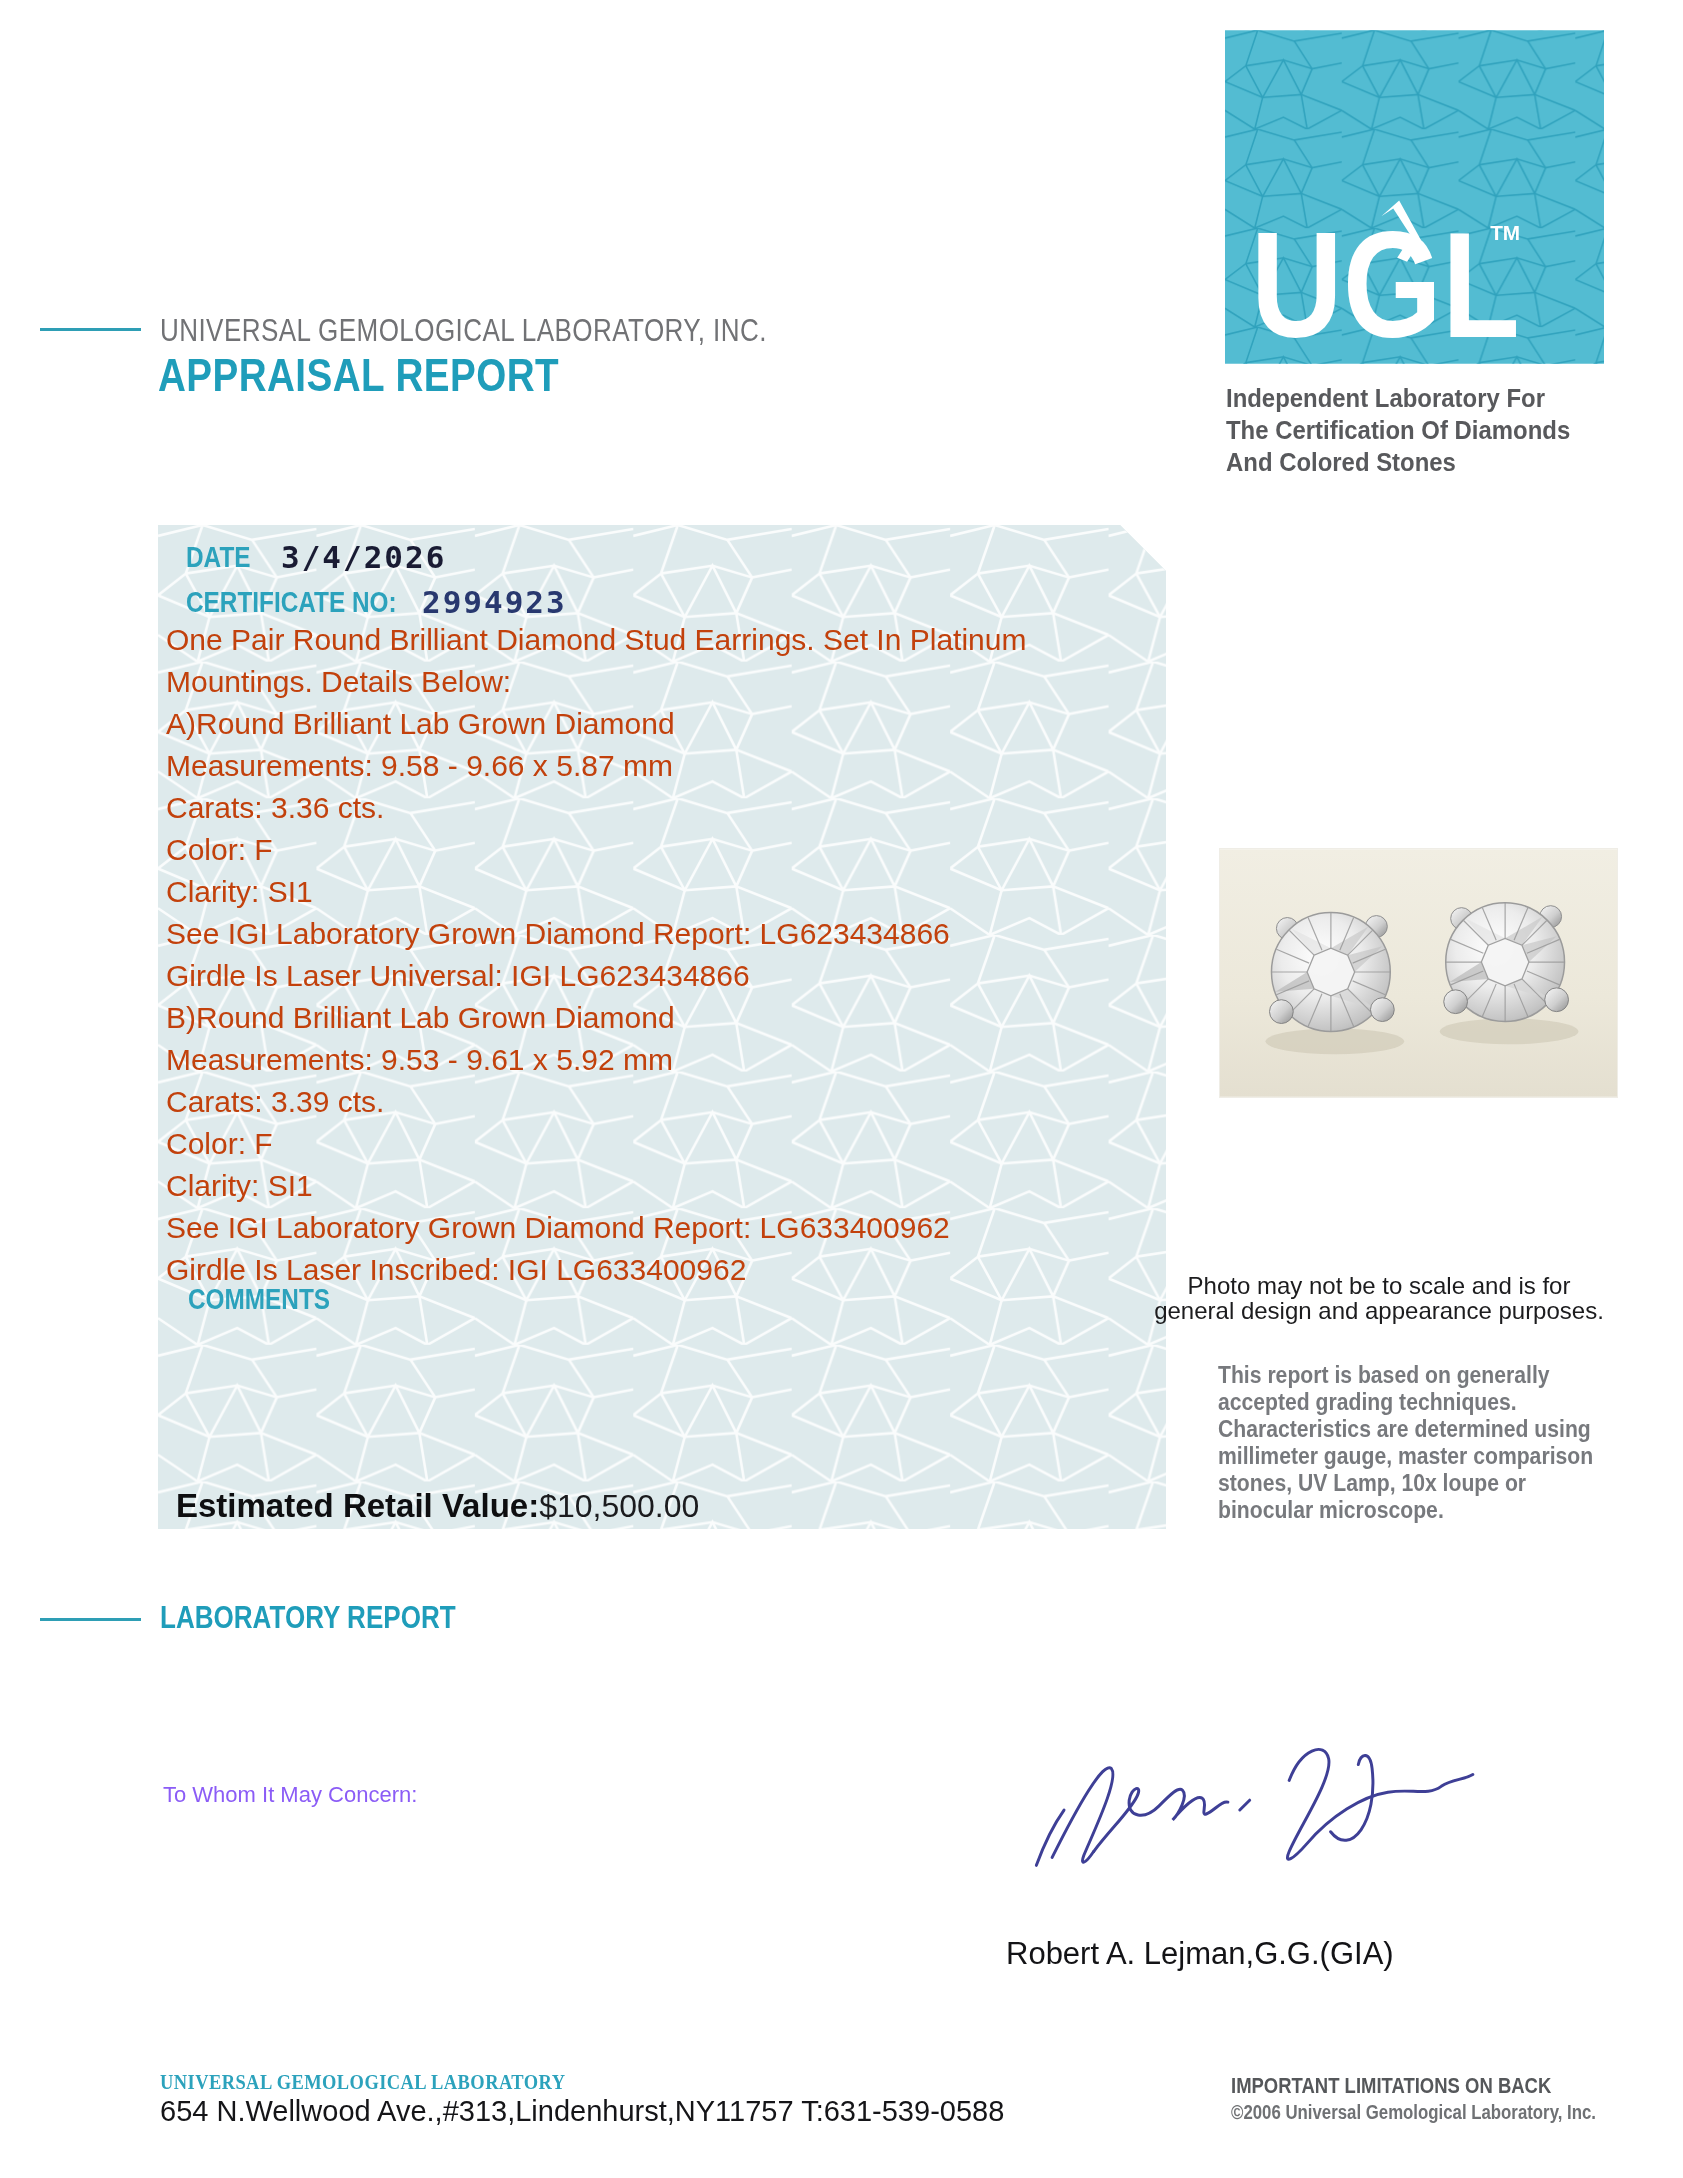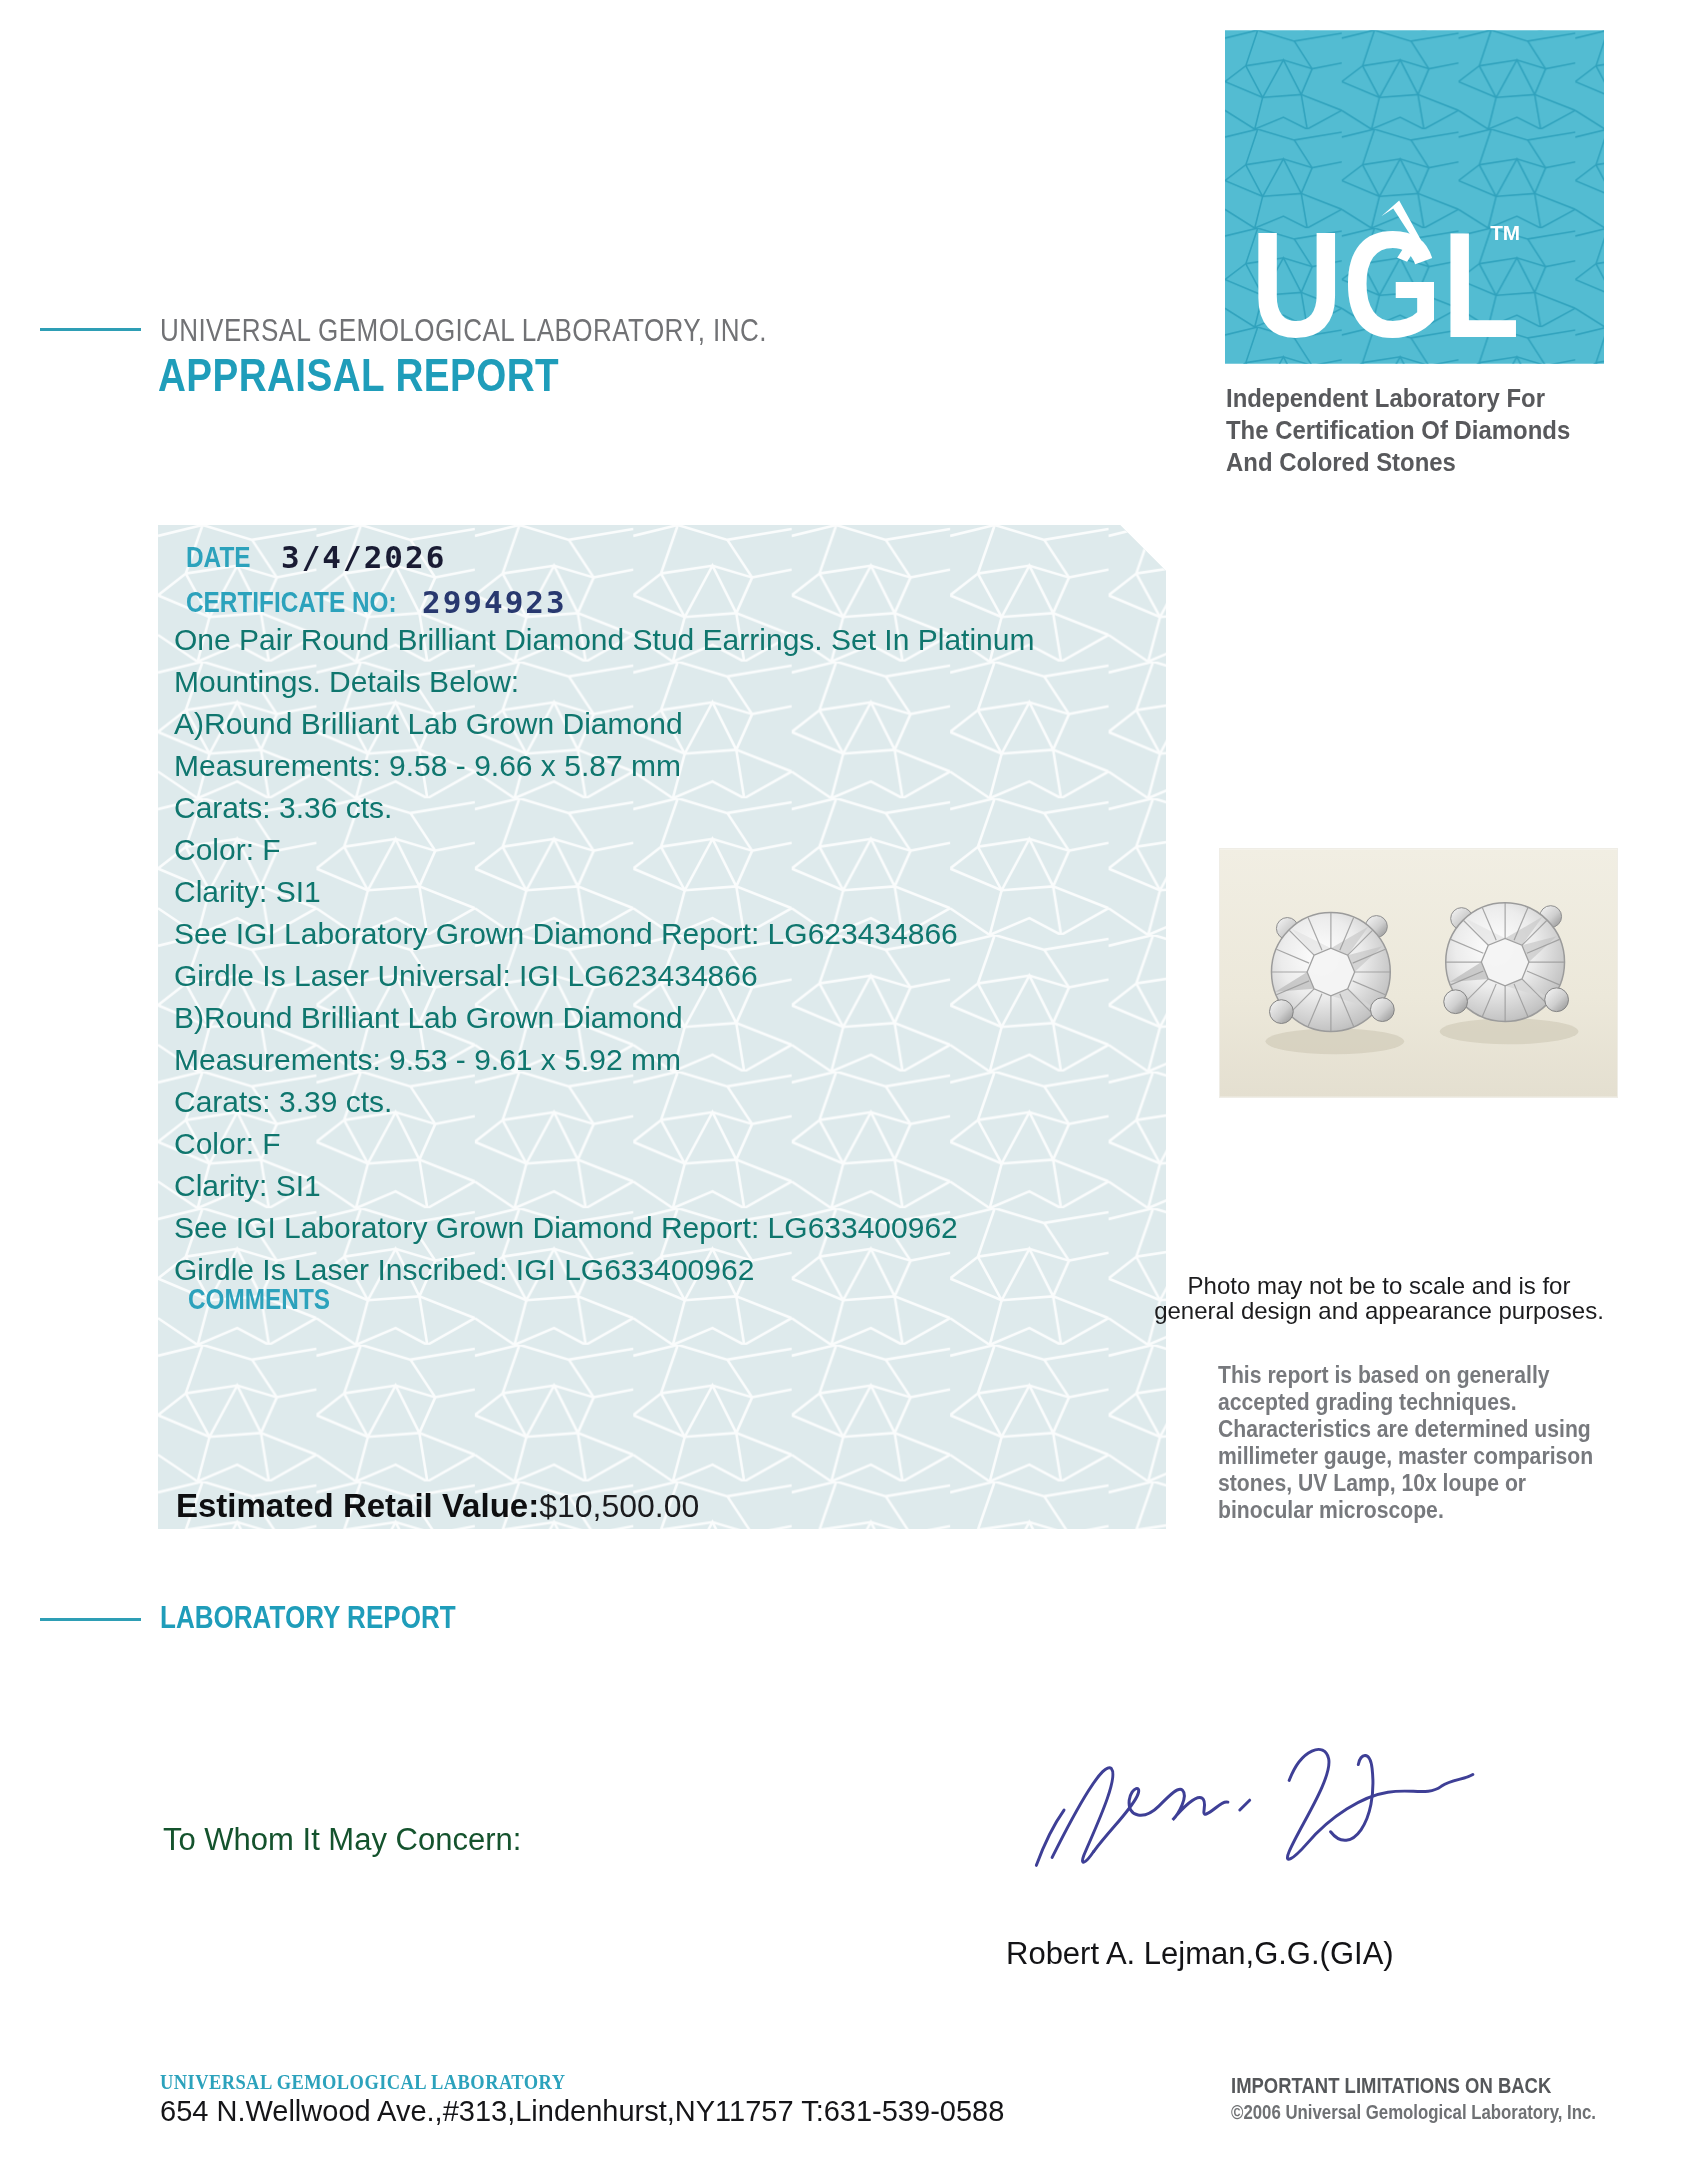--- a/index.html
+++ b/index.html
@@ -25,36 +25,36 @@
     left:158px;top:525px;width:1008px;height:1004px;background:#DEEAEC;
     clip-path:polygon(0 0, calc(100% - 46px) 0, 100% 46px, 100% 100%, 0 100%);
   }
   .cert-box > svg.mesh{position:absolute;left:0;top:0;width:100%;height:100%;}
   .box-label{font-weight:bold;color:#2CA2BC;font-size:29px;}
   .row-date{left:28px;top:16px;height:38px;width:495px;}
   .row-cert{left:28px;top:61px;height:38px;width:594px;}
   .mono-val{font-family:"DejaVu Sans Mono", monospace;font-weight:bold;letter-spacing:2px;}
   .date-val{position:absolute;left:95px;top:-2px;font-size:31px;color:#191B33;}
   .cert-val{position:absolute;left:236px;top:-2px;font-size:31px;color:#28386F;}
-  .desc-block{left:8px;top:94px;width:990px;font-size:30px;line-height:42px;color:#0f766e;margin-left:8px;}
+  .desc-block{left:8px;top:94px;width:990px;font-size:30px;line-height:42px;color:#c2410c;}
   .comments-label{left:30px;top:758px;}
   .comments-text{left:14px;top:798px;font-size:30px;line-height:42px;}
   .comments-line{white-space:pre;}
   .estimated-row{left:18px;top:962px;font-size:33px;}
   .est-label{font-weight:bold;color:#0e0e10;}
   .est-amount{font-weight:normal;color:#1b1b1e;font-size:32px;}
 
   
   .photo{left:1220px;top:849px;width:397px;height:248px;box-shadow:0 0 0 1px #efede6;}
   .photo-caption{left:1124px;top:1273px;width:510px;text-align:center;font-size:24px;line-height:25px;color:#1c1c1e;}
   .methodology{left:1218px;top:1362px;font-size:23px;line-height:27px;color:#77797D;font-weight:bold;}
 
   
   .lab-heading{left:160px;top:1600px;font-size:31px;font-weight:bold;color:#1F9DBA;}
-  .salutation{left:163px;top:1822px;font-size:31px;color:#14532d;}
+  .salutation{left:163px;top:1782px;font-size:22px;color:#8b5cf6;}
   .signature{left:1030px;top:1735px;width:465px;height:158px;}
   .signer{left:1006px;top:1936px;font-size:31px;color:#131316;}
 
   
   .footer-lab{left:160px;top:2069px;font-size:22px;font-weight:bold;color:#2CA2BC;letter-spacing:0.5px;font-family:Liberation Serif, serif;}
   .footer-address{left:160px;top:2095px;font-size:29px;color:#151518;}
   .footer-limitations{left:1231px;top:2073px;font-size:22px;font-weight:bold;color:#55575A;}
   .footer-copyright{left:1231px;top:2101px;font-size:20px;font-weight:bold;color:#6F7174;}
 </style>
 </head>

